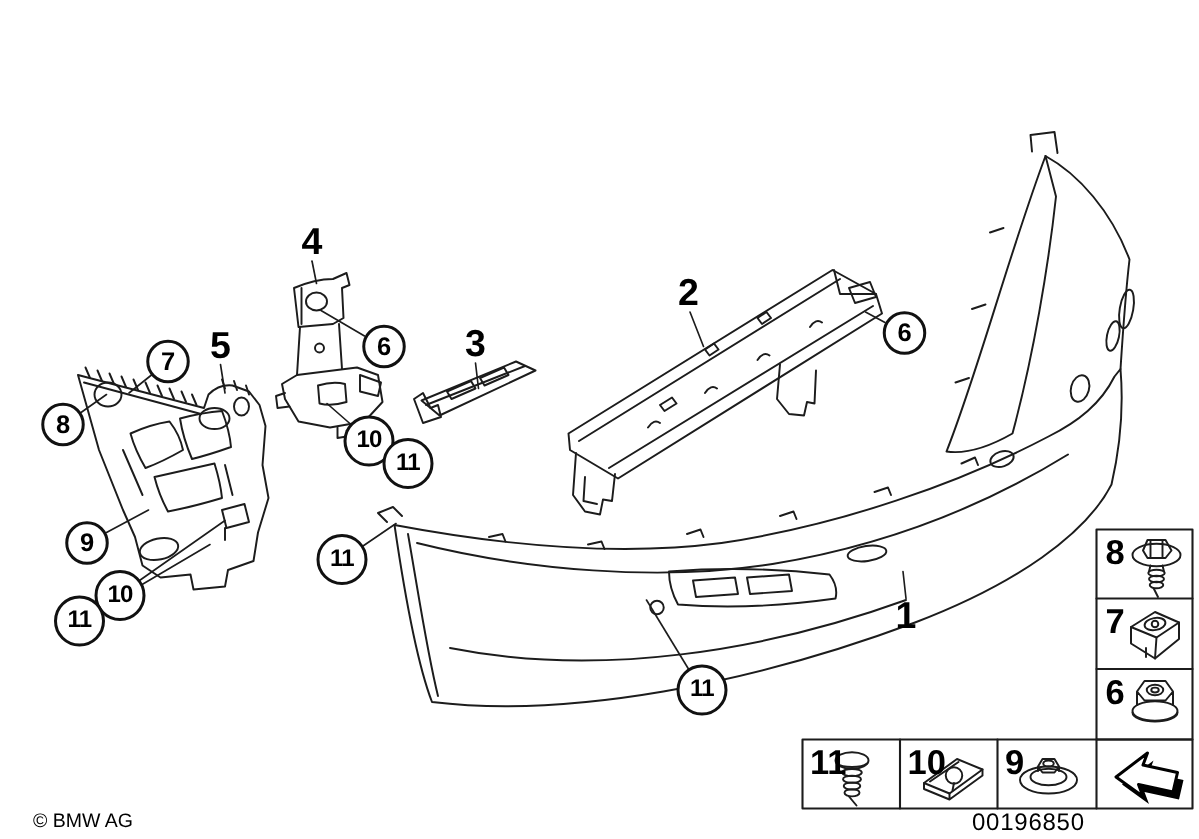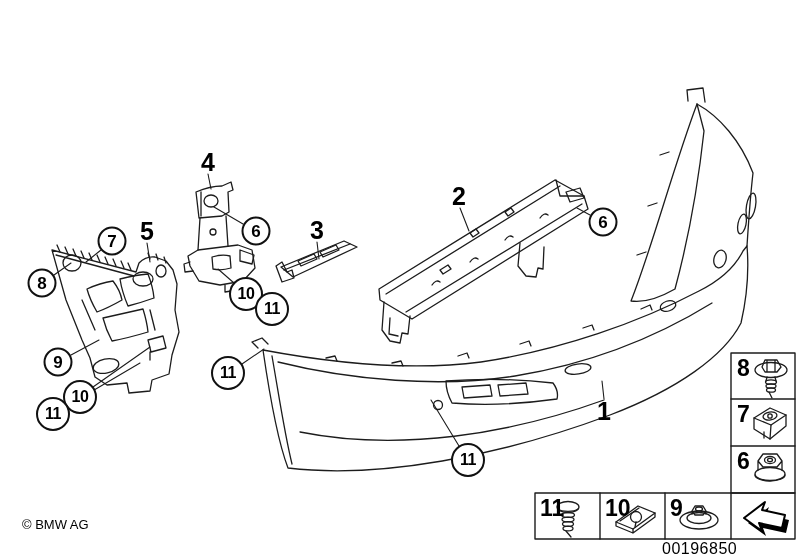--- a/index.html
+++ b/index.html
@@ -213,16 +213,16 @@
   <div class="legend-num" style="left:670px;top:497px">9</div>
 
   <div class="hotbox" style="left:731px;top:353px;width:64px;height:46px"></div>
   <div class="hotbox" style="left:731px;top:399px;width:64px;height:47px"></div>
   <div class="hotbox" style="left:731px;top:446px;width:64px;height:47px"></div>
   <div class="hotbox" style="left:535px;top:493px;width:65px;height:46px"></div>
   <div class="hotbox" style="left:600px;top:493px;width:65px;height:46px"></div>
   <div class="hotbox" style="left:665px;top:493px;width:66px;height:46px"></div>
   <div class="hotbox" style="left:731px;top:493px;width:64px;height:46px"></div>
 
-  <div class="footer-text" style="left:22px;top:517px">© BMW AG</div>
-  <div class="part-number" style="left:662px;top:540px">00196850</div>
+  <div class="footer-text" style="left:22px;top:539px">© BMW AG</div>
+  <div class="part-number" style="left:648px;top:540px">00196850</div>
 
 </div>
 
 </body></html>

